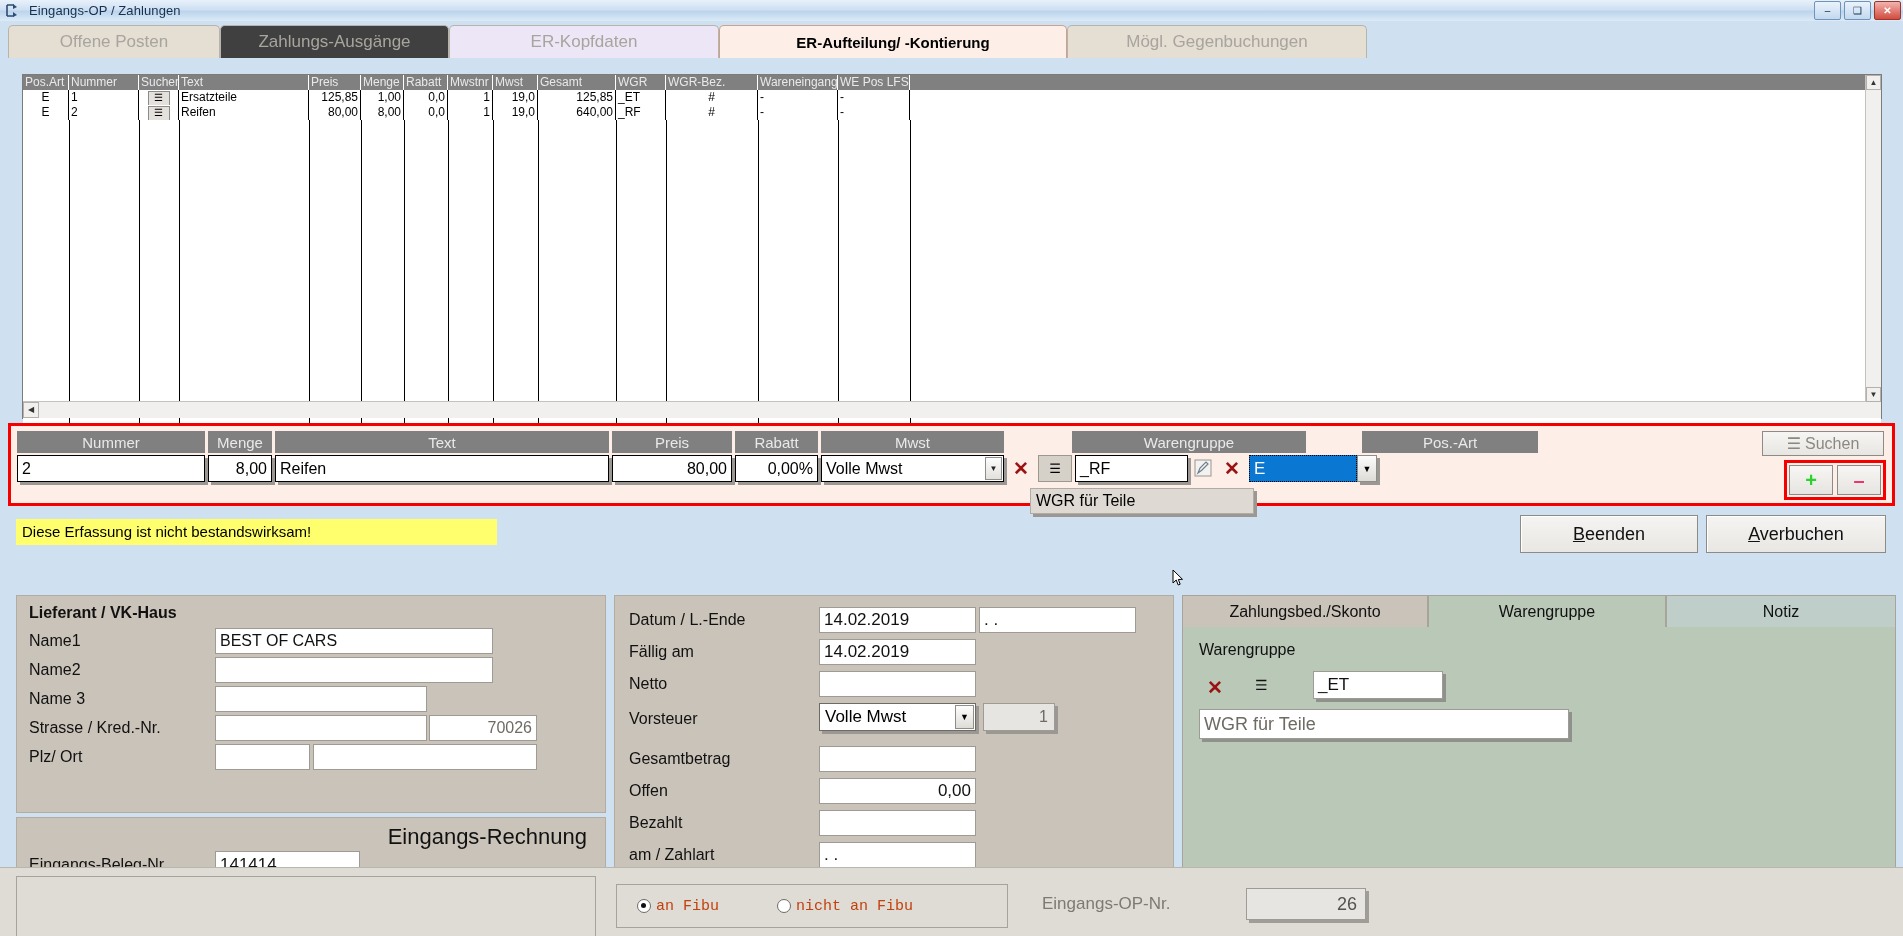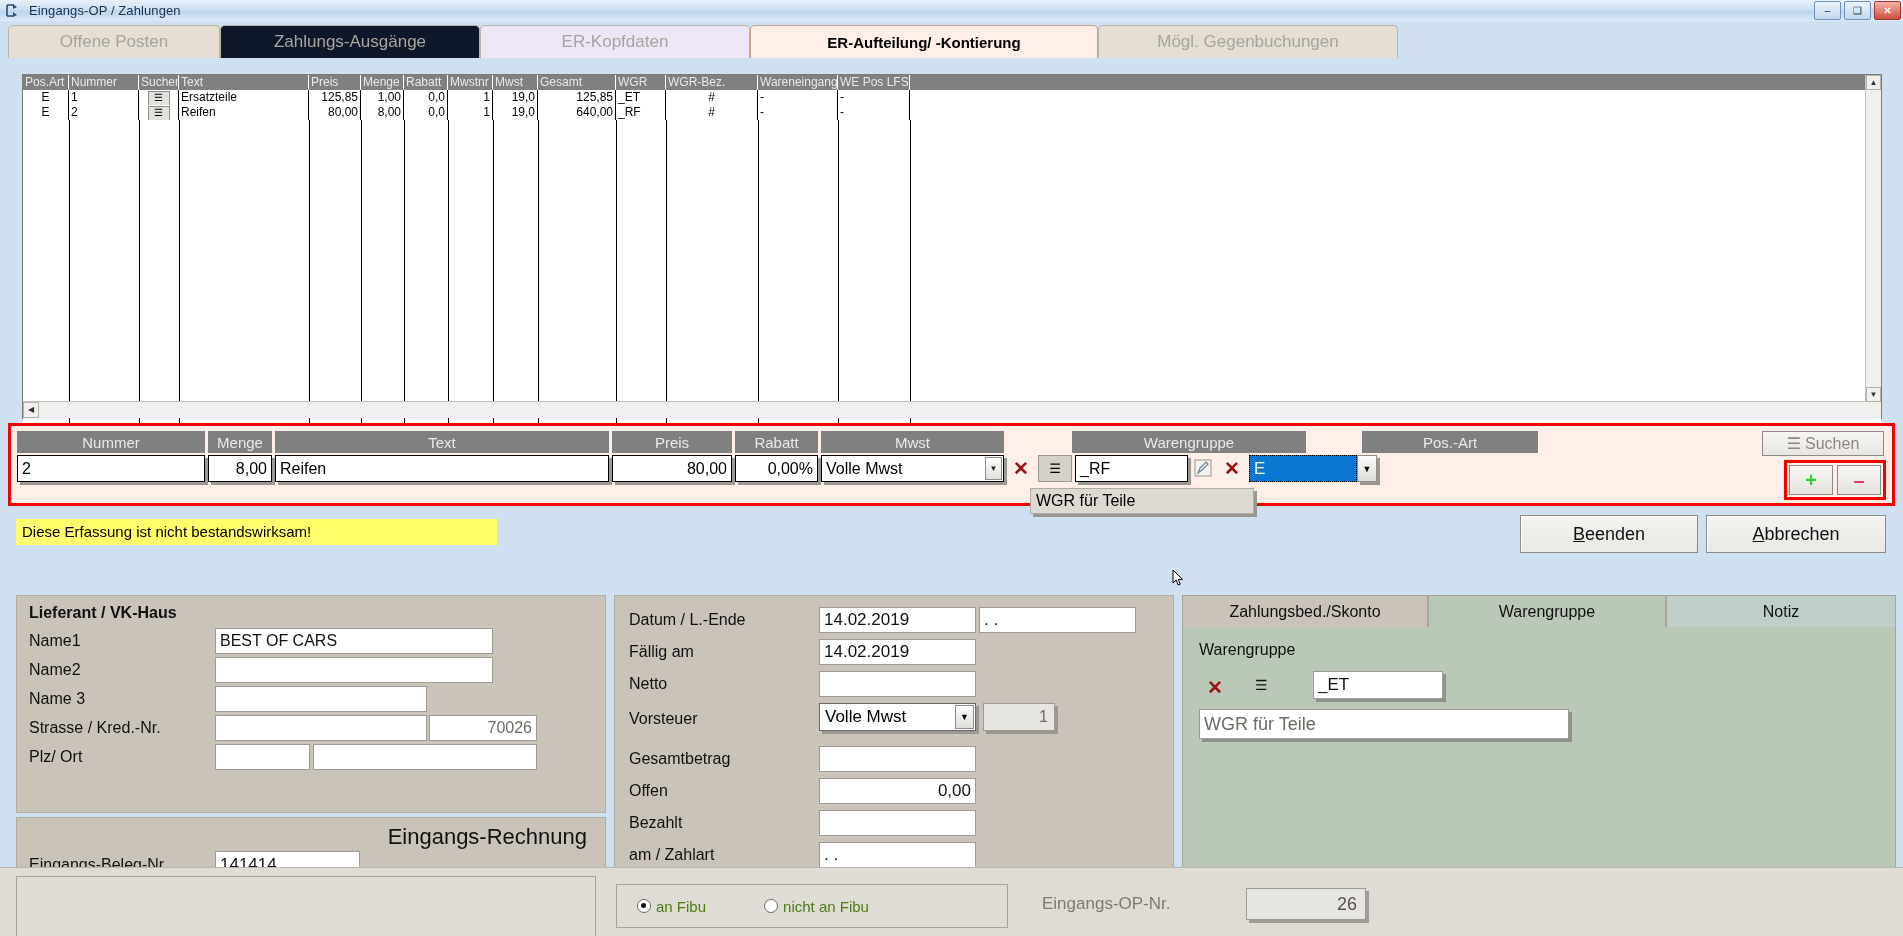--- a/index.html
+++ b/index.html
@@ -233,21 +233,21 @@
   }
   .footbox{
     position:absolute;left:16px;top:8px;width:580px;height:62px;
     background:#dfdcd6;border:1px solid #a6a29c;box-sizing:border-box;
   }
   .radiobox{
     position:absolute;left:616px;top:16px;width:392px;height:44px;
     background:#dfdcd6;border:1px solid #a6a29c;box-sizing:border-box;
     display:flex;align-items:center;
   }
-  .radio{display:flex;align-items:center;font-size:15px;color:#4d7c0f;}
+  .radio{display:flex;align-items:center;font-size:15px;color:#c2410c;font-family:Liberation Mono, monospace;}
   .radio .dot{
     width:12px;height:12px;border:1px solid #6f6b66;border-radius:50%;
     background:#fff;margin-right:5px;position:relative;
   }
   .radio.on .dot:after{
     content:"";position:absolute;left:3px;top:3px;width:5px;height:5px;
     border-radius:50%;background:#111;
   }
   .footlbl{position:absolute;font-size:17px;color:#7d7a74;}
   .footro{
@@ -275,21 +275,21 @@
       <div class="winbtn">–</div>
       <div class="winbtn">❑</div>
       <div class="winbtn close">✕</div>
     </div>
   </div>
 
   <div class="content">
 
     <div class="tabstrip" id="tabstrip">
         <div class="tab" style="width: 212px; background: rgb(228, 222, 211);">Offene Posten</div>
-        <div class="tab" style="width: 260px; background: #0f172a;">Zahlungs-Ausgänge</div>
+        <div class="tab" style="width: 229px; background: #404040;">Zahlungs-Ausgänge</div>
         <div class="tab" style="width: 270px; background: rgb(236, 230, 246);">ER-Kopfdaten</div>
         <div class="tab active" style="width: 348px; background: rgb(253, 238, 231);">ER-Aufteilung/ -Kontierung</div>
         <div class="tab" style="width: 300px; background: rgb(228, 222, 211);">Mögl. Gegenbuchungen</div>
       </div>
 
     <div class="gridwrap">
       <div class="ghead" id="grid-head">
           <div class="gh" style="width: 46px;">Pos.Art</div>
           <div class="gh" style="width: 70px;">Nummer</div>
           <div class="gh" style="width: 40px;">Suchen</div>
@@ -413,21 +413,21 @@
         <div class="pmbtn" style="color:#28d42b;">+</div>
         <div class="pmbtn" style="color:#f0346d;">–</div>
       </div>
     </div>
 
     <div class="warnbar">Diese Erfassung ist nicht bestandswirksam!</div>
     <div class="mainbtn" style="left:1520px;top:494px;width:178px;">
       <span><u>B</u><span>eenden</span></span>
     </div>
     <div class="mainbtn" style="left:1706px;top:494px;width:180px;">
-      <span><u>A</u><span>bbrechen</span></span>
+      <span><u>A</u><span>verbuchen</span></span>
     </div>
 
     <div class="cursor">
       <svg width="12" height="18" viewBox="0 0 12 18">
         <path d="M1 1 L1 14 L4.2 11 L6.2 16 L8.2 15.2 L6.3 10.5 L10.5 10.3 Z" fill="#fff" stroke="#000" stroke-width="1"></path>
       </svg>
     </div>
 
     <div class="lowerzone">
 

